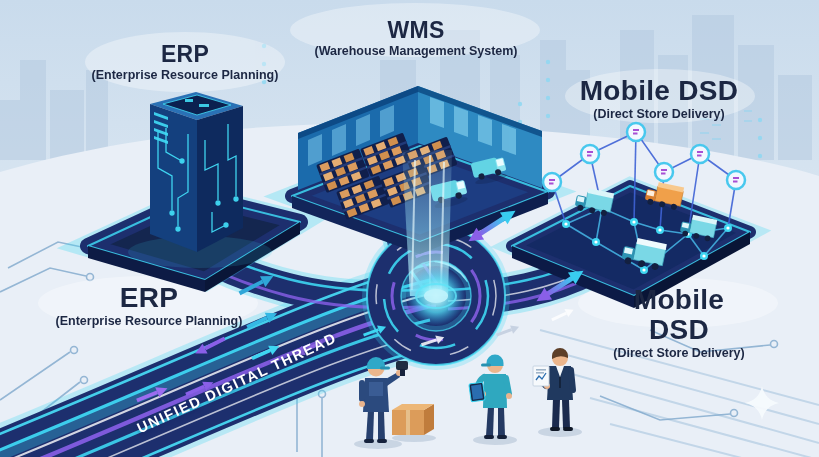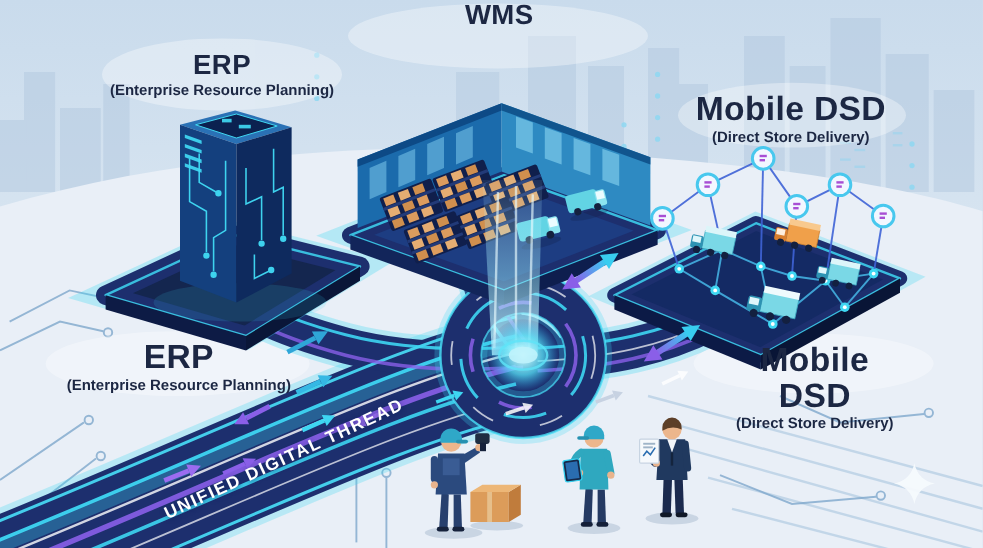--- a/index.html
+++ b/index.html
@@ -506,22 +506,23 @@
     <path d="M -8 -36 A 8 8 0 0 1 8 -36 L 8 -34 Q 0 -38 -8 -33 Z" fill="#5d3f28"></path>
   </g>
 
   <path d="M 762 386 q 3 14 17 17 q -14 3 -17 17 q -3 -14 -17 -17 q 14 -3 17 -17" fill="#f6fafd" opacity=".95"></path>
 </svg>
 
 <div class="syslabel" style="left:185px;top:42px;">
   <div class="t">ERP</div>
   <div class="s">(Enterprise Resource Planning)</div>
 </div>
-<div class="syslabel" style="left:416px;top:0;">
+<div class="syslabel" style="left:416px;top:18px;">
   <div class="t">WMS</div>
+  <div class="s">(Warehouse Management System)</div>
 </div>
 <div class="syslabel small" style="left:659px;top:76px;">
   <div class="t">Mobile DSD</div>
   <div class="s">(Direct Store Delivery)</div>
 </div>
 <div class="syslabel small" style="left:149px;top:283px;">
   <div class="t">ERP</div>
   <div class="s">(Enterprise Resource Planning)</div>
 </div>
 <div class="syslabel small" style="left:679px;top:285px;">

